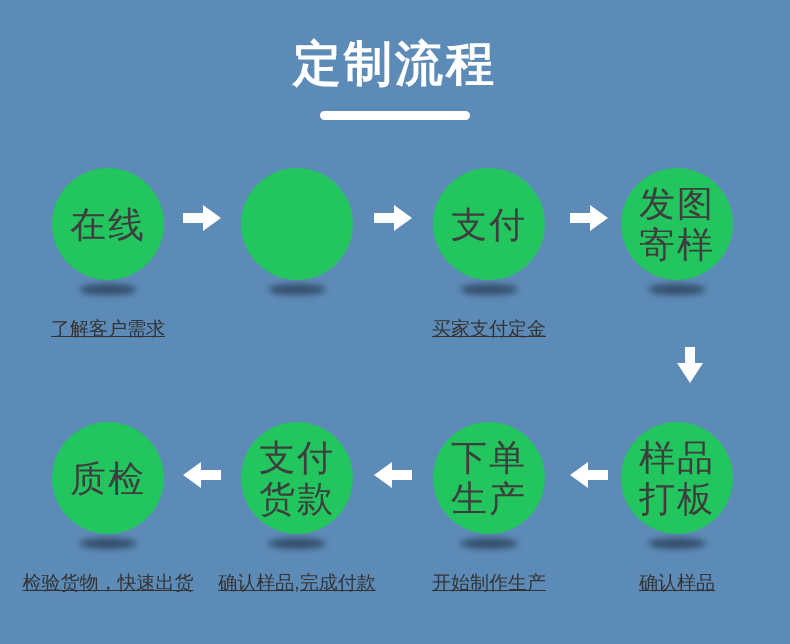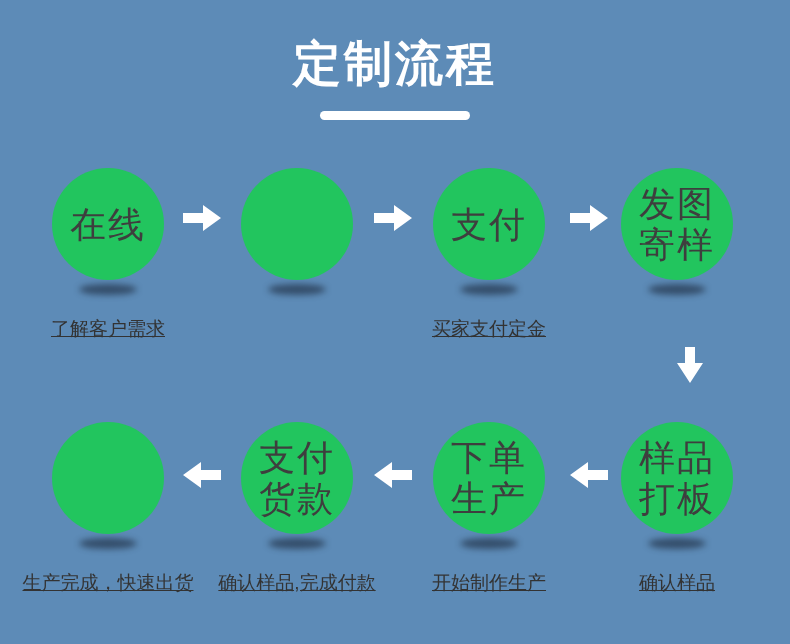--- a/index.html
+++ b/index.html
@@ -173,23 +173,24 @@
     <div class="circle">
       <span>支付</span>
       <span>货款</span>
     </div>
     <div class="circle-shadow"></div>
     <div class="caption">确认样品,完成付款</div>
   </div>
 
   <div class="step row2 col1">
     <div class="circle">
-    </div>
-    <div class="circle-shadow"></div>
-    <div class="caption">生产完成，快速出货</div>
+      <span>质检</span>
+    </div>
+    <div class="circle-shadow"></div>
+    <div class="caption">检验货物，快速出货</div>
   </div>
 
   <span class="arrow" style="left:570px; top:462px;">
     <svg width="38" height="26" viewBox="0 0 38 26">
         <polygon points="38,8 18,8 18,0 0,13 18,26 18,18 38,18" fill="#ffffff"></polygon>
       </svg>
   </span>
   <span class="arrow" style="left:374px; top:462px;">
     <svg width="38" height="26" viewBox="0 0 38 26">
         <polygon points="38,8 18,8 18,0 0,13 18,26 18,18 38,18" fill="#ffffff"></polygon>

